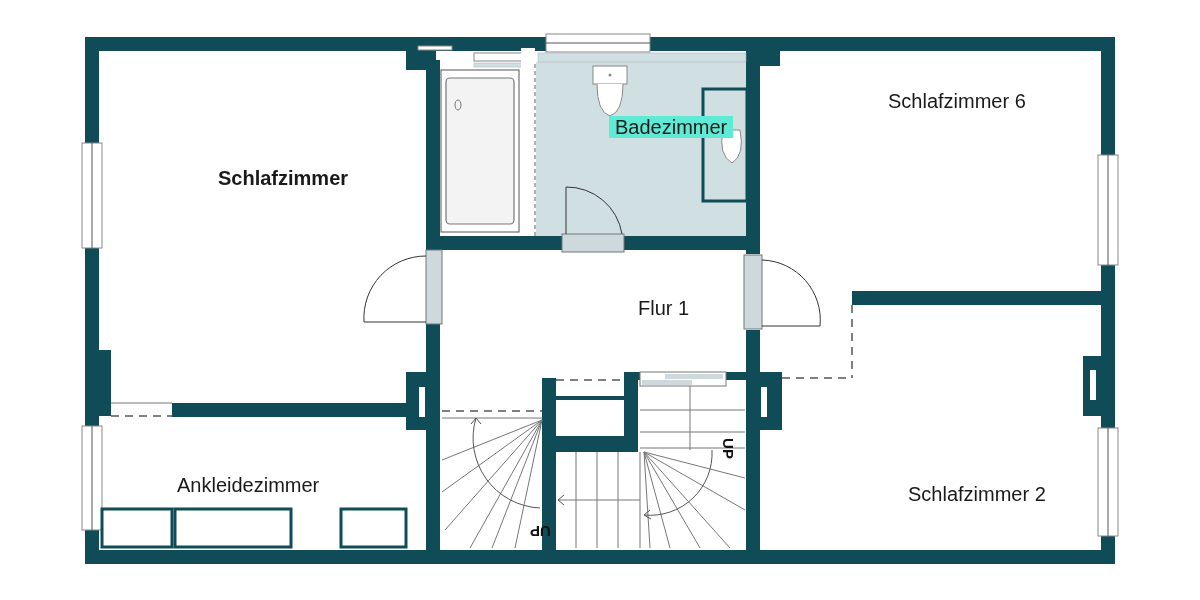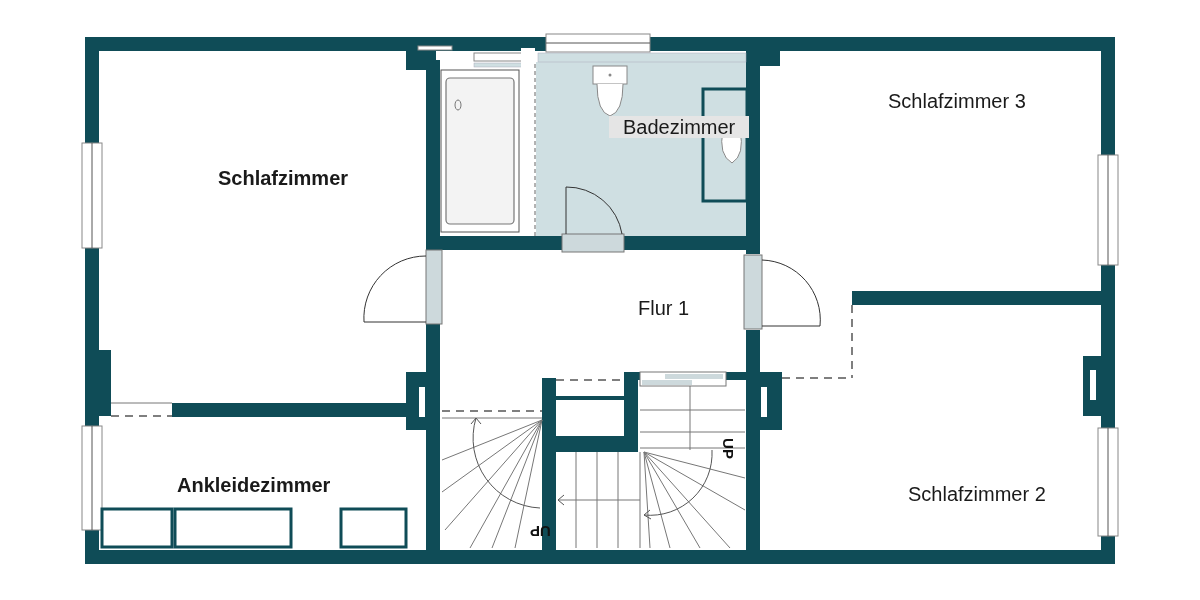--- a/index.html
+++ b/index.html
@@ -1,19 +1,19 @@
 <!DOCTYPE html>
 <html><head>
 <meta charset="utf-8">
 <style>
   html, body { margin: 0; padding: 0; background: #ffffff; }
   body { width: 1200px; height: 600px; overflow: hidden; position: relative; font-family: "Liberation Sans", sans-serif; }
   #plan { position: absolute; left: 0; top: 0; width: 1200px; height: 600px; }
   .label { position: absolute; font-family: "Liberation Sans", sans-serif; font-size: 20px; color: #1a1a1a; white-space: nowrap; line-height: 1; }
-  .label.bg { background: #e5e5e5; padding: 1px 14px; }
+  .label.bg { background: #5eead4; padding: 1px 6px; }
   .updn { position: absolute; font-family: "Liberation Sans", sans-serif; font-weight: bold; font-size: 15px; color: #111; line-height: 1; }
 </style>
 </head>
 <body>
 
 <svg id="plan" viewBox="0 0 1200 600" xmlns="http://www.w3.org/2000/svg">
 
   <rect x="536" y="62" width="212" height="176" fill="#cfdfe2"></rect>
   <rect x="438" y="64" width="84" height="172" fill="#ffffff"></rect>
 
@@ -167,19 +167,19 @@
 
   <g fill="#ffffff" stroke="#0f4c57" stroke-width="3">
     <rect x="102" y="509" width="70" height="38"></rect>
     <rect x="175" y="509" width="116" height="38"></rect>
     <rect x="341" y="509" width="65" height="38"></rect>
   </g>
 </svg>
 
 <div class="label" style="left:218px; top:168px;font-weight:bold;">Schlafzimmer</div>
 <div class="label bg" style="left:609px; top:116px;">Badezimmer</div>
-<div class="label" style="left:888px; top:91px;">Schlafzimmer 3</div>
+<div class="label" style="left:888px; top:91px;">Schlafzimmer 6</div>
 <div class="label" style="left:638px; top:298px;">Flur 1</div>
-<div class="label" style="left:177px; top:475px;font-weight:bold;">Ankleidezimmer</div>
+<div class="label" style="left:177px; top:475px;">Ankleidezimmer</div>
 <div class="label" style="left:881px; top:484px;margin-left:27px;">Schlafzimmer 2</div>
 
 <div class="updn" style="left:718px; top:441px; transform: rotate(90deg);">UP</div>
 <div class="updn" style="left:530px; top:524px; transform: rotate(180deg);">UP</div>
 
 </body></html>

